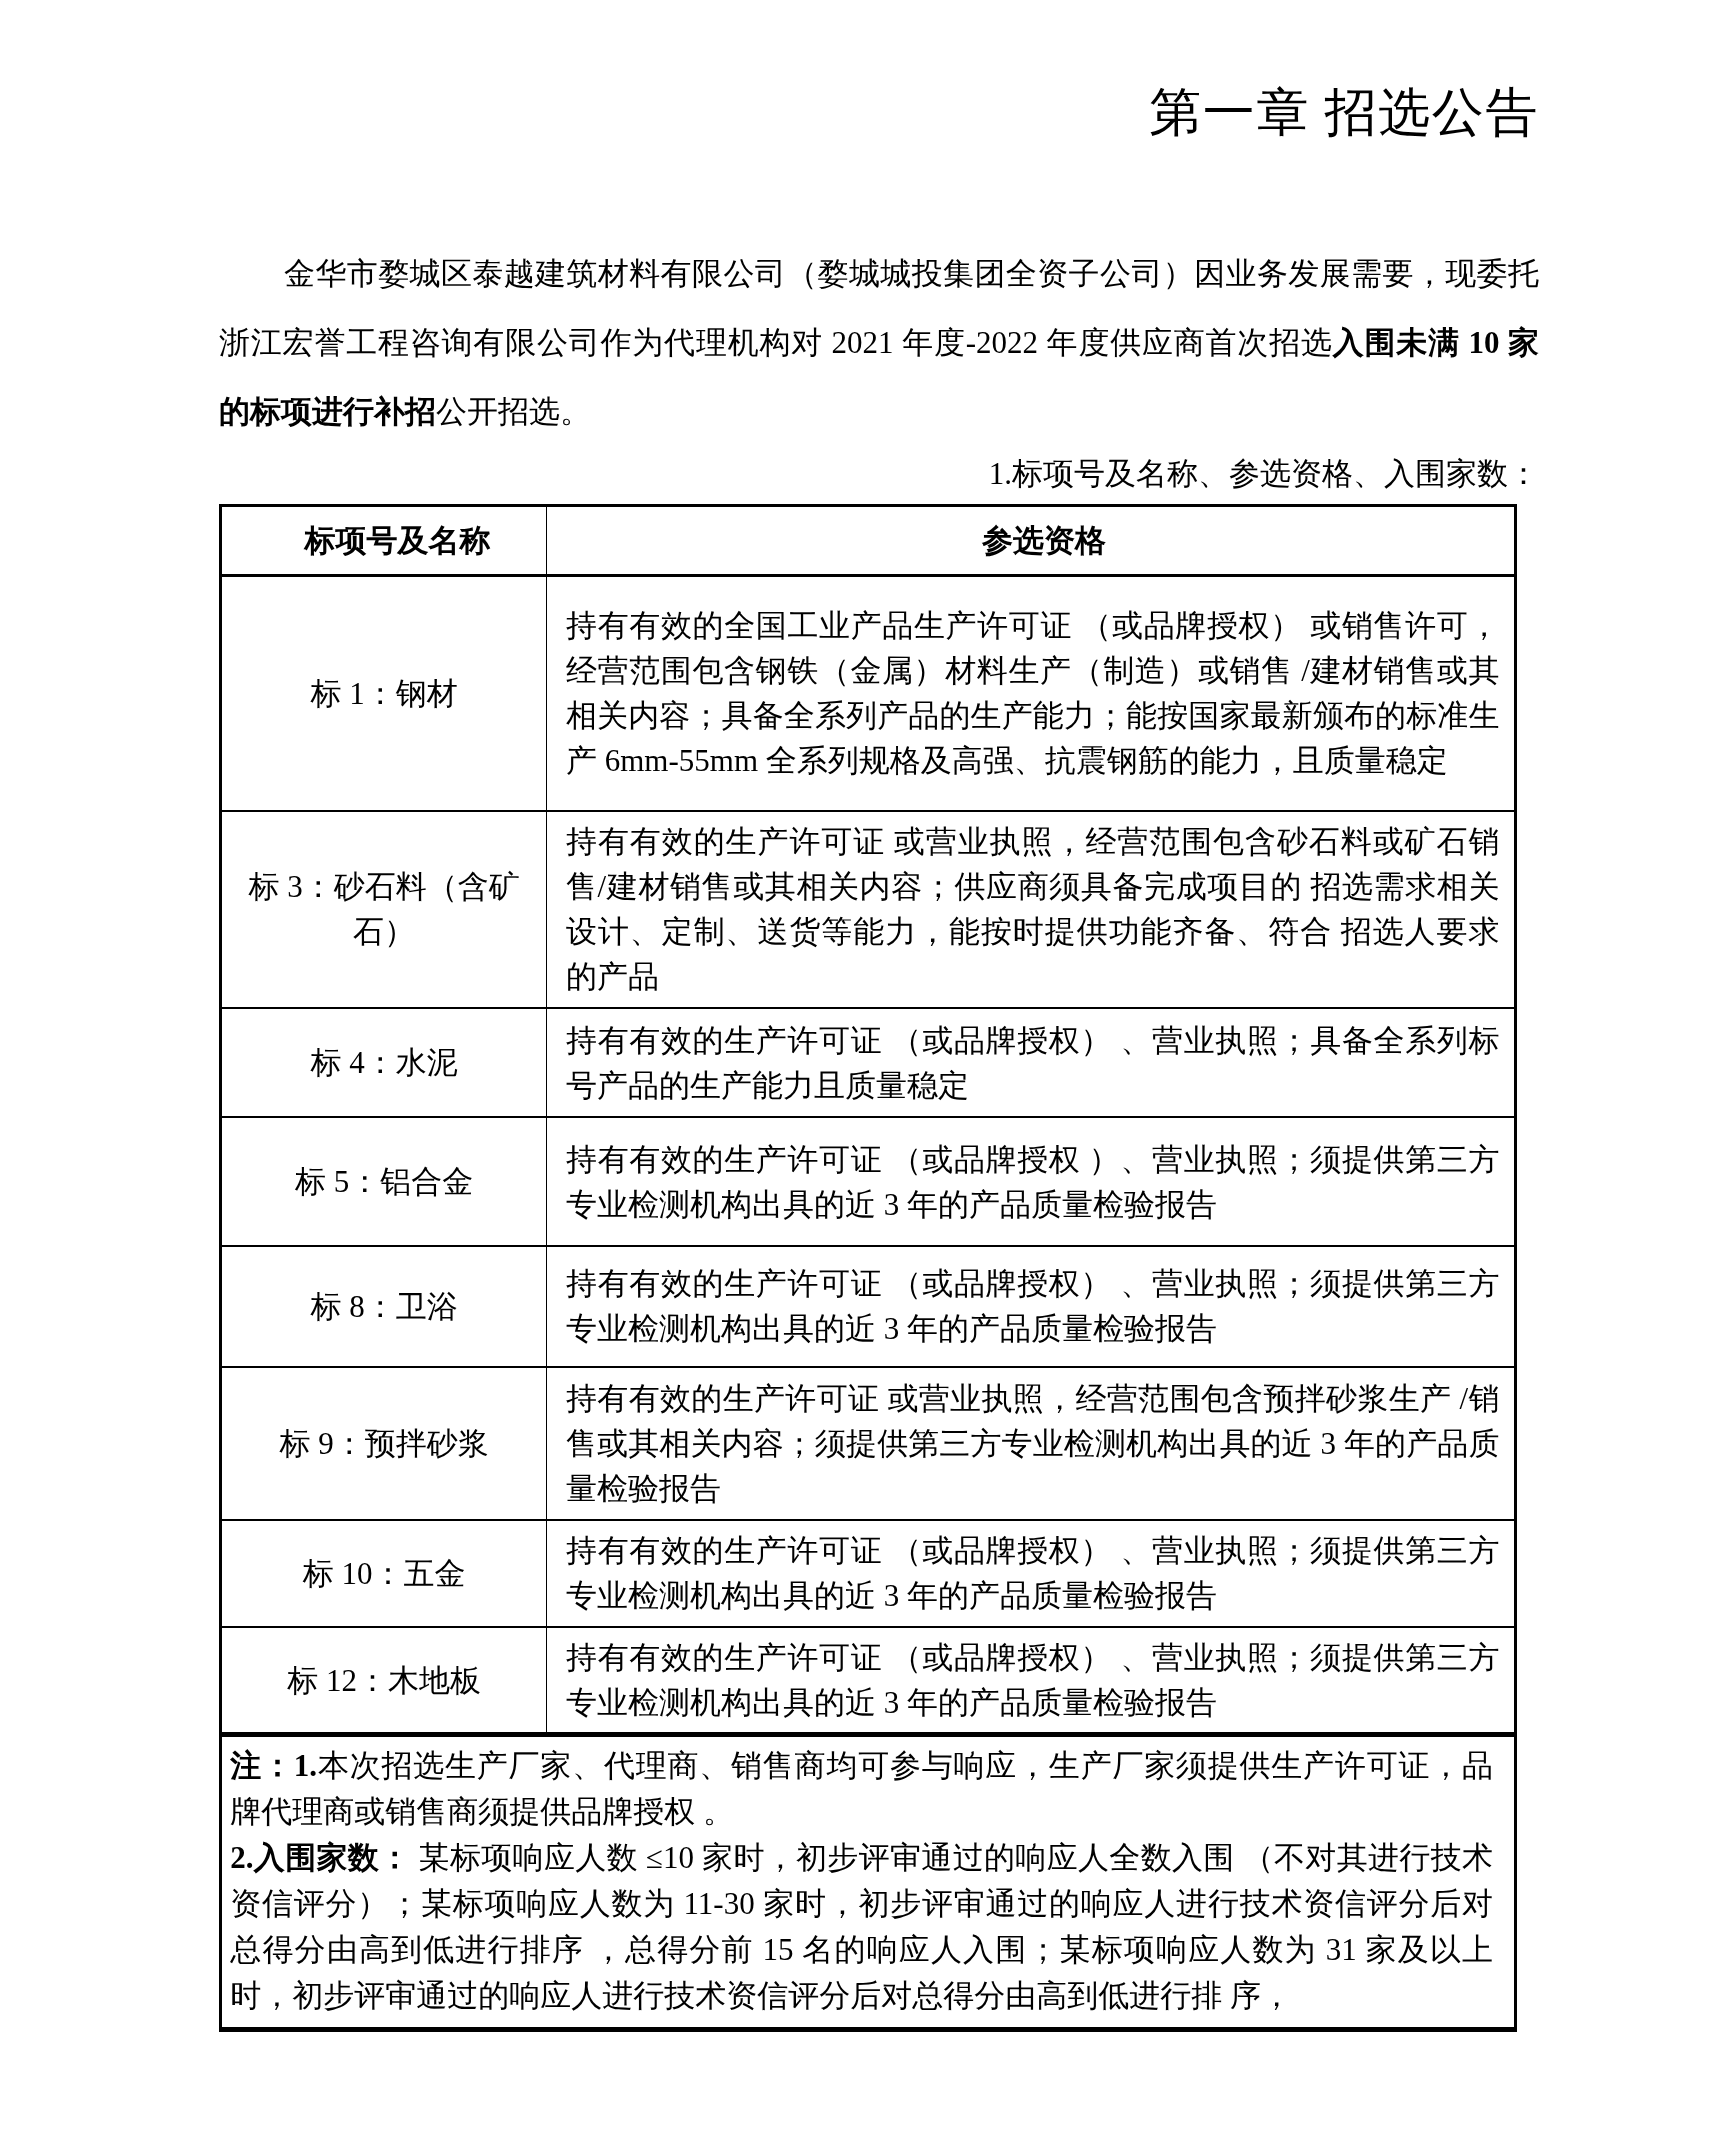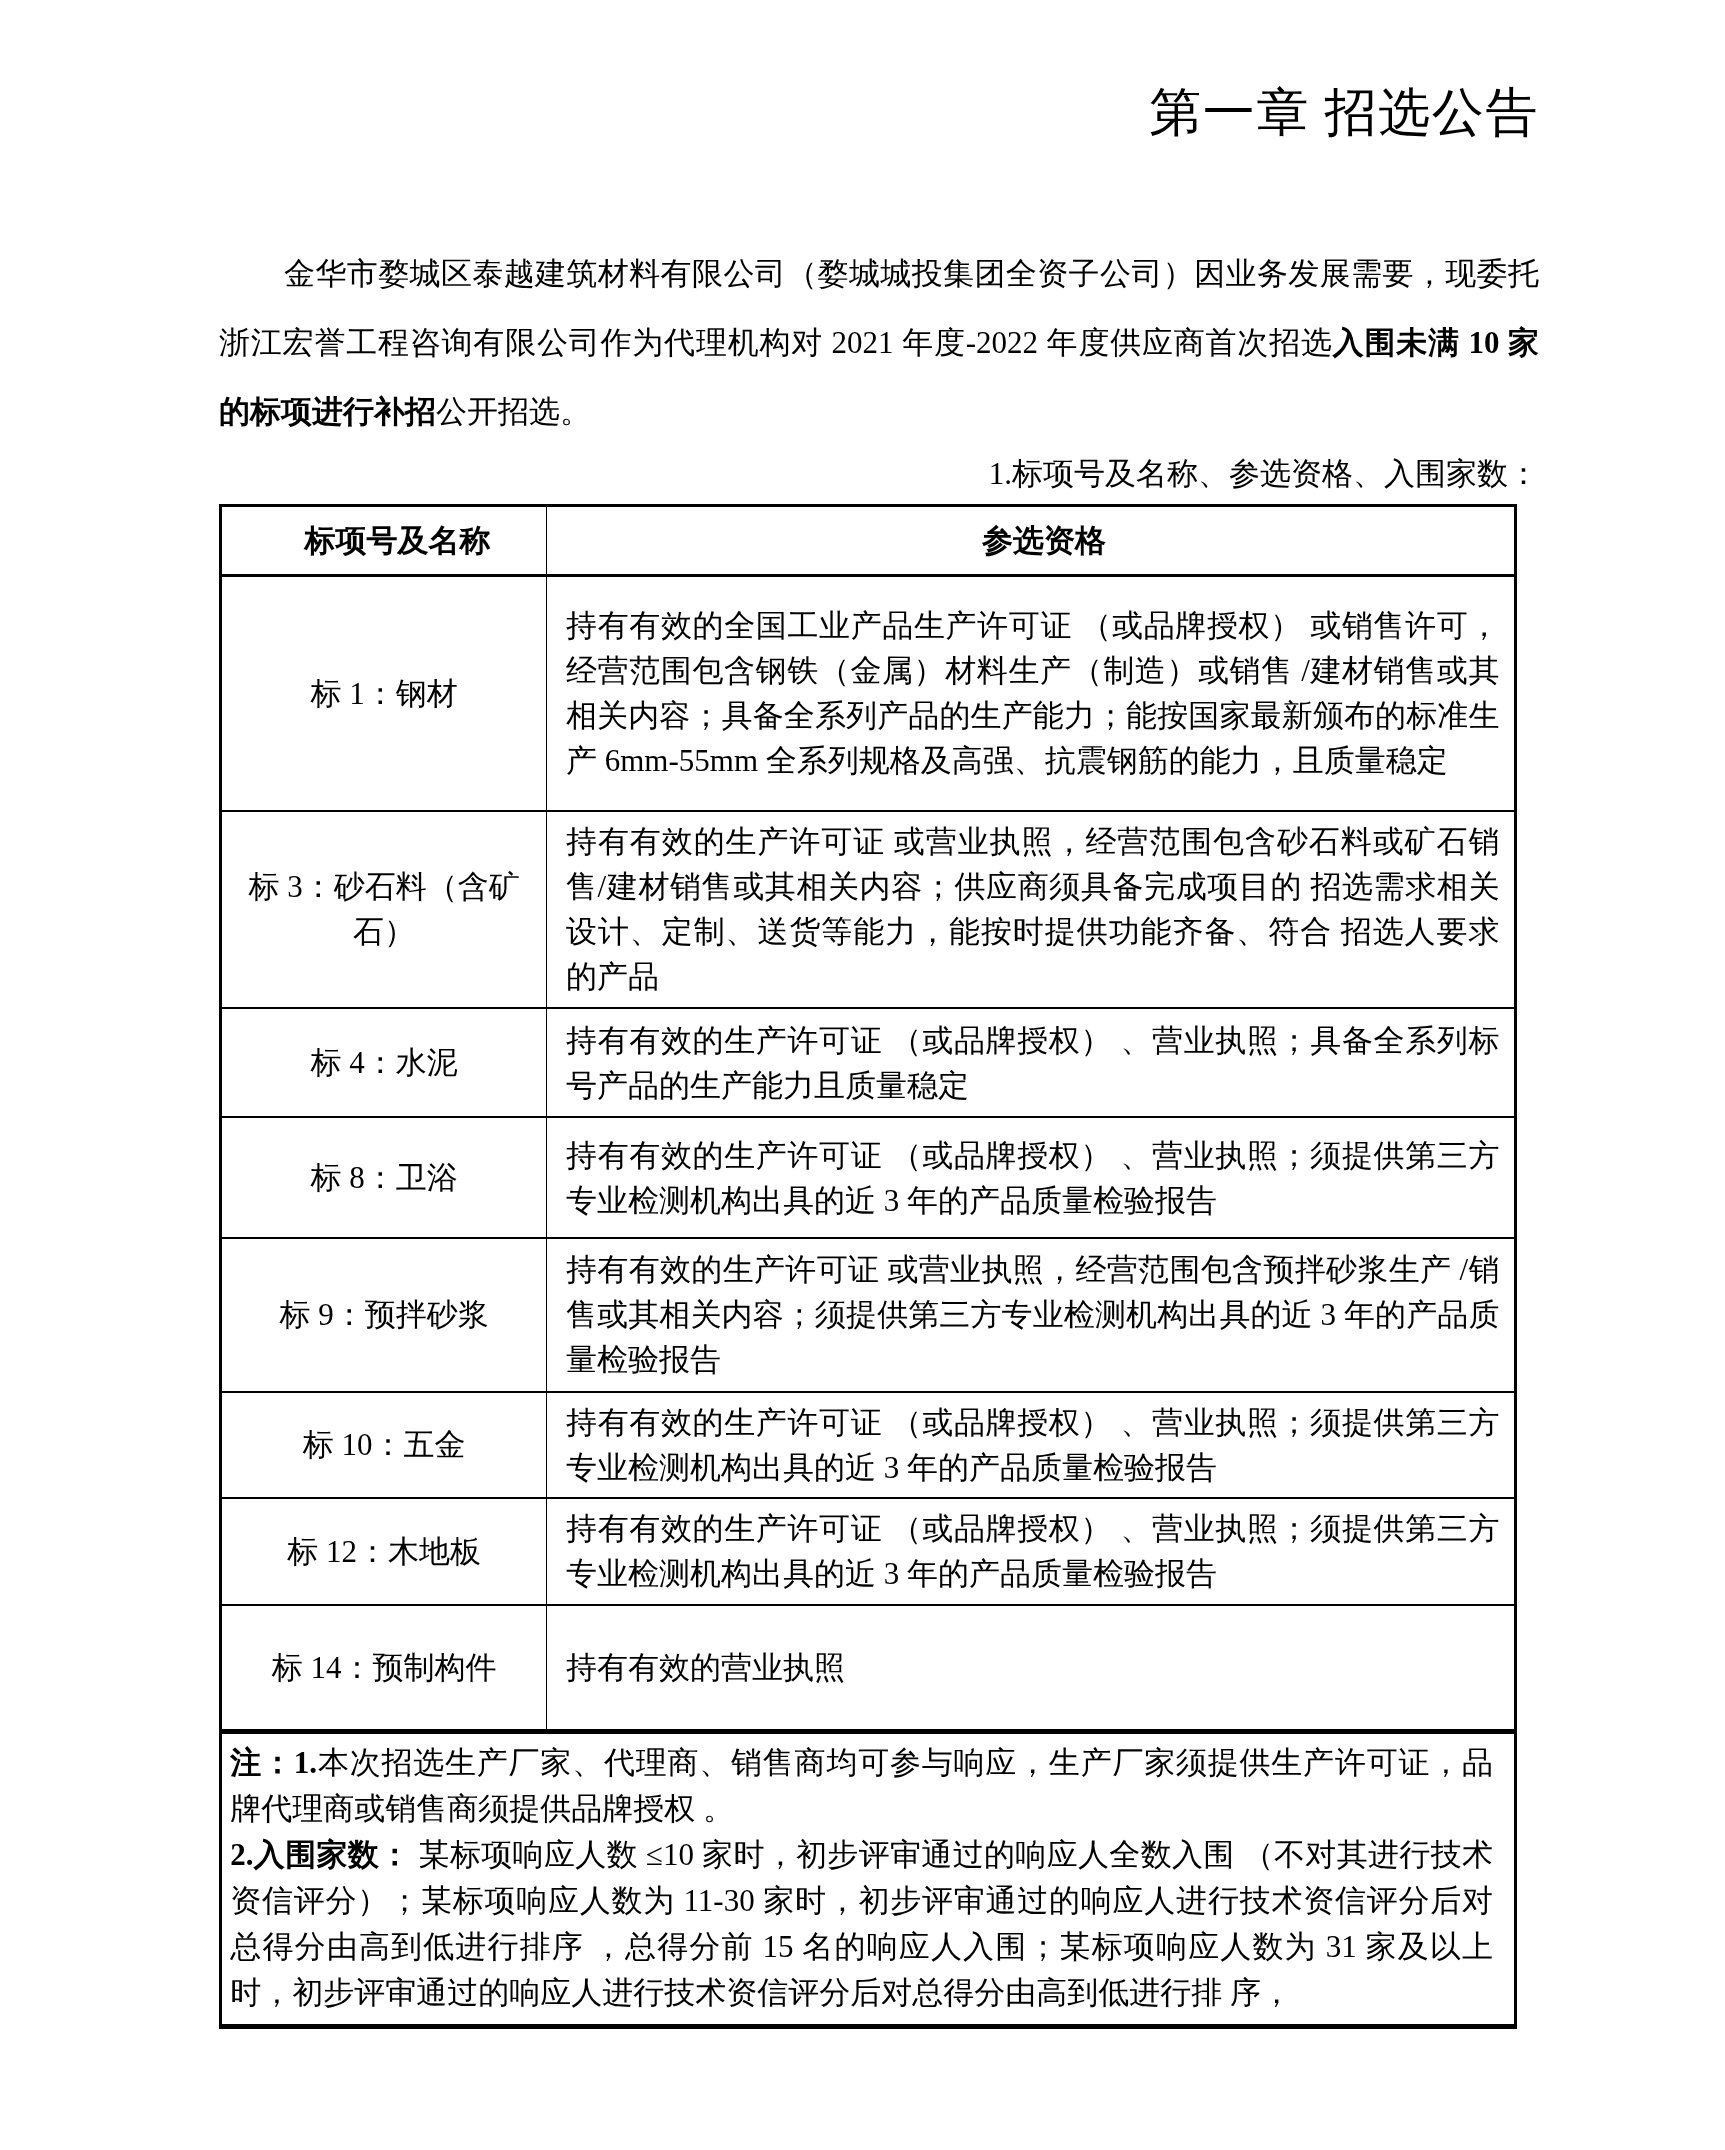--- a/index.html
+++ b/index.html
@@ -136,40 +136,40 @@
       <td class="qual-cell">持有有效的全国工业产品生产许可证 （或品牌授权） 或销售许可，经营范围包含钢铁（金属）材料生产（制造）或销售 /建材销售或其相关内容；具备全系列产品的生产能力；能按国家最新颁布的标准生产 6mm-55mm 全系列规格及高强、抗震钢筋的能力，且质量稳定</td>
     </tr>
     <tr class="r1">
       <td class="label-cell">标 3：砂石料（含矿石）</td>
       <td class="qual-cell">持有有效的生产许可证 或营业执照，经营范围包含砂石料或矿石销售/建材销售或其相关内容；供应商须具备完成项目的 招选需求相关设计、定制、送货等能力，能按时提供功能齐备、符合 招选人要求的产品</td>
     </tr>
     <tr class="r2">
       <td class="label-cell">标 4：水泥</td>
       <td class="qual-cell">持有有效的生产许可证 （或品牌授权） 、营业执照；具备全系列标号产品的生产能力且质量稳定</td>
     </tr>
+    <tr class="r3">
+      <td class="label-cell">标 5：铝合金</td>
+      <td class="qual-cell">持有有效的生产许可证 （或品牌授权 ）、营业执照；须提供第三方专业检测机构出具的近 3 年的产品质量检验报告</td>
+    </tr>
     <tr class="r4">
       <td class="label-cell">标 8：卫浴</td>
       <td class="qual-cell">持有有效的生产许可证 （或品牌授权） 、营业执照；须提供第三方专业检测机构出具的近 3 年的产品质量检验报告</td>
     </tr>
     <tr class="r5">
       <td class="label-cell">标 9：预拌砂浆</td>
       <td class="qual-cell">持有有效的生产许可证 或营业执照，经营范围包含预拌砂浆生产 /销售或其相关内容；须提供第三方专业检测机构出具的近 3 年的产品质量检验报告</td>
     </tr>
     <tr class="r6">
       <td class="label-cell">标 10：五金</td>
       <td class="qual-cell">持有有效的生产许可证 （或品牌授权） 、营业执照；须提供第三方专业检测机构出具的近 3 年的产品质量检验报告</td>
     </tr>
     <tr class="r7">
       <td class="label-cell">标 12：木地板</td>
       <td class="qual-cell">持有有效的生产许可证 （或品牌授权） 、营业执照；须提供第三方专业检测机构出具的近 3 年的产品质量检验报告</td>
     </tr>
-    <tr class="r8">
-      <td class="label-cell">标 14：预制构件</td>
-      <td class="qual-cell">持有有效的营业执照</td>
-    </tr>
     <tr class="note-row">
       <td colspan="2">
         <p class="note-p"><span class="b">注：1.</span><span>本次招选生产厂家、代理商、销售商均可参与响应，生产厂家须提供生产许可证，品牌代理商或销售商须提供品牌授权 。</span></p>
         <p class="note-p"><span class="b">2.入围家数：</span><span> 某标项响应人数 ≤10 家时，初步评审通过的响应人全数入围 （不对其进行技术资信评分）；某标项响应人数为 11-30 家时，初步评审通过的响应人进行技术资信评分后对总得分由高到低进行排序 ，总得分前 15 名的响应人入围；某标项响应人数为 31 家及以上时，初步评审通过的响应人进行技术资信评分后对总得分由高到低进行排 序，</span></p>
       </td>
     </tr>
   </tbody>
     </table>
 
 </div>

